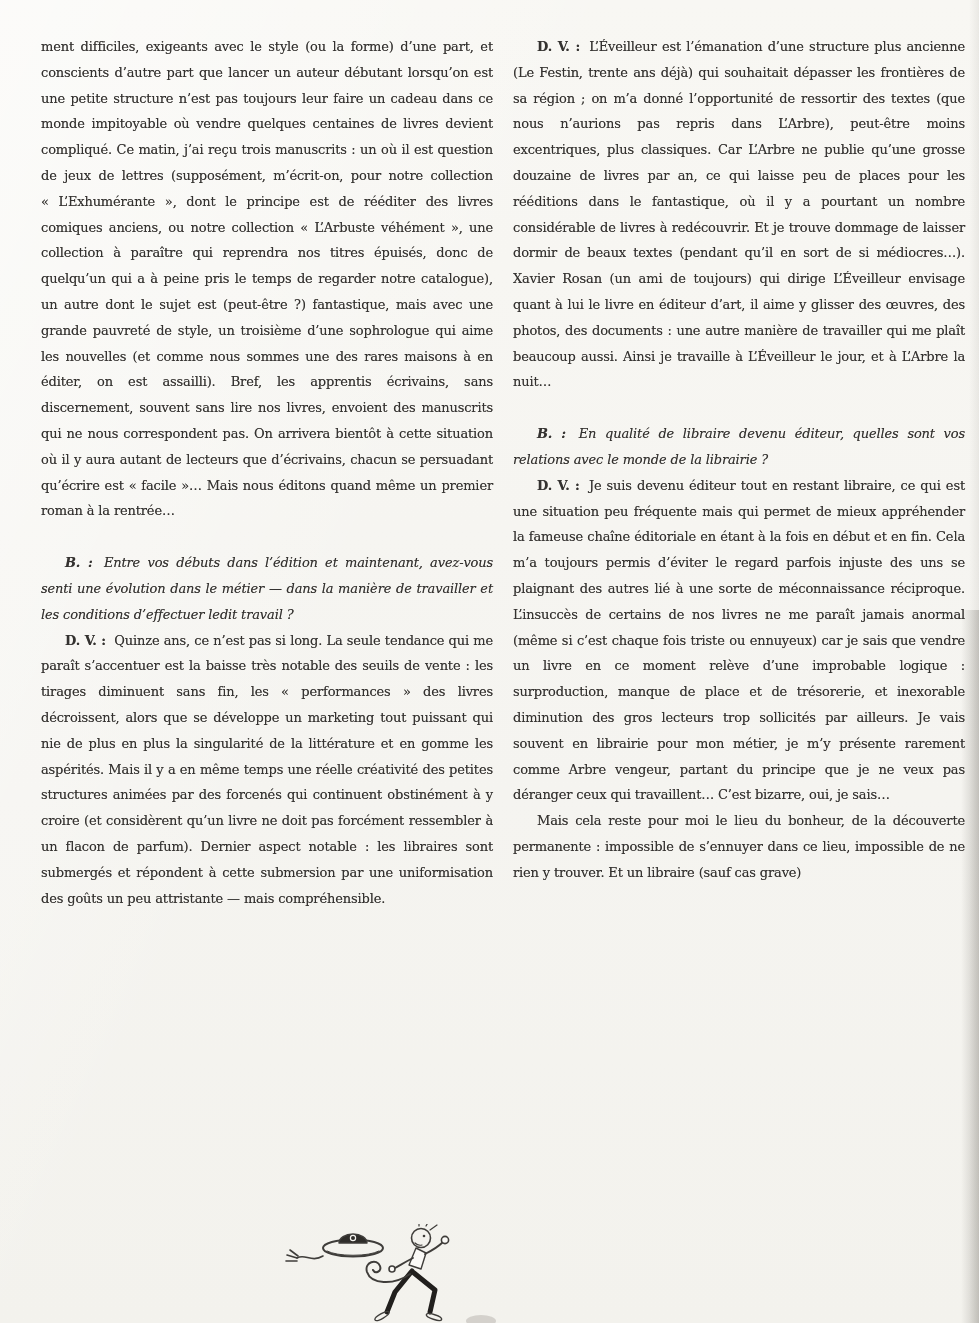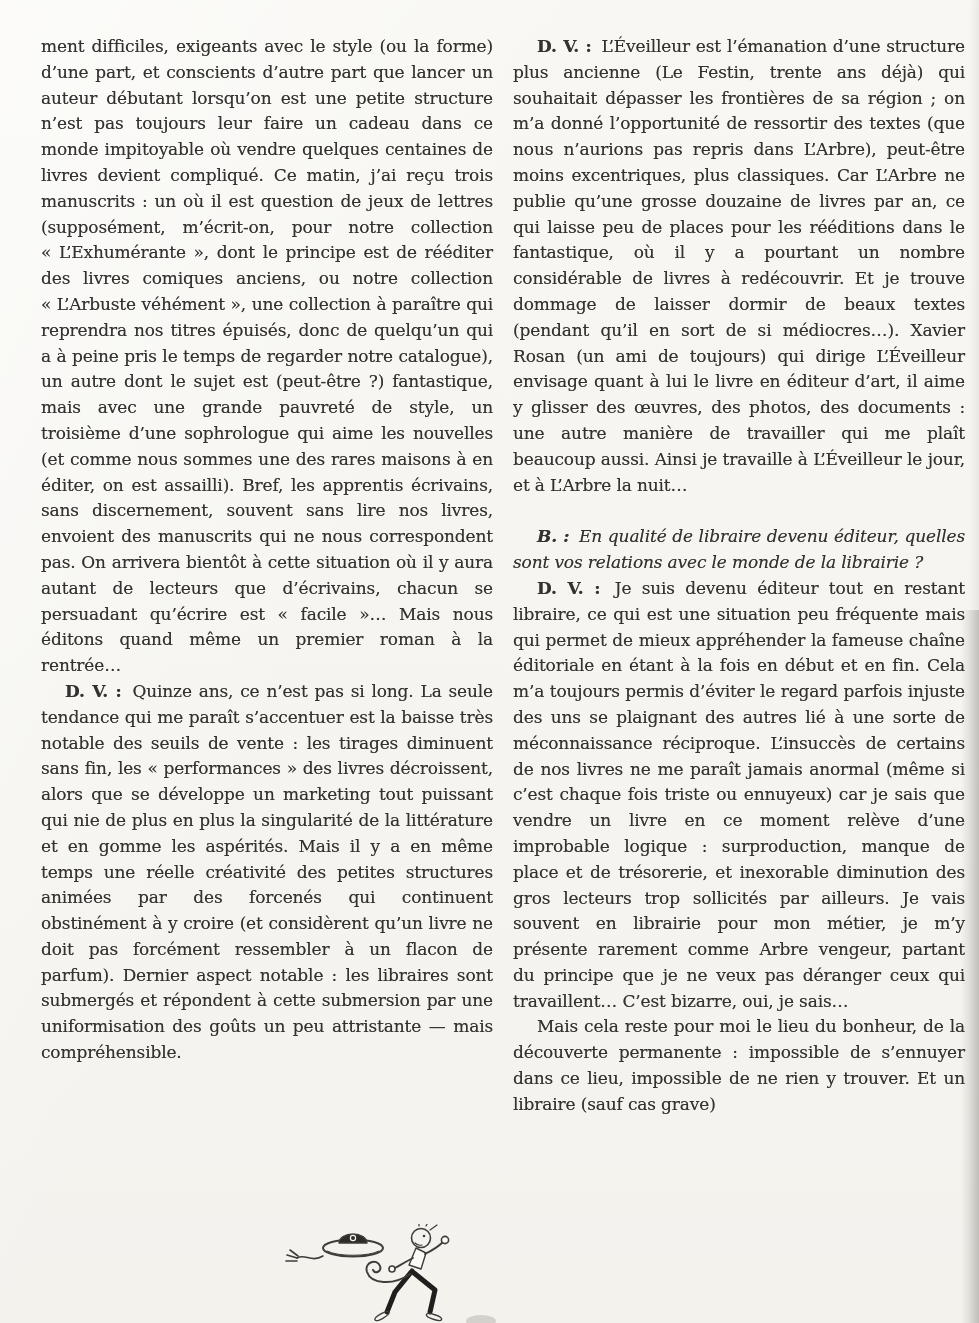--- a/index.html
+++ b/index.html
@@ -14,21 +14,21 @@
     overflow: hidden;
     background:
       linear-gradient(115deg, rgba(255,255,255,0.55) 0%, rgba(255,255,255,0) 40%),
       linear-gradient(to bottom, #f8f7f3 0%, #f5f4f0 60%, #f3f2ed 100%);
     color: #343230;
   }
   .col {
     position: absolute;
     top: 34px;
     width: 452px;
-    font-size: 17px;
+    font-size: 13px;
     line-height: 25.8px;
     letter-spacing: -0.15px;
     text-align: justify;
     text-shadow: 0 0 0.5px rgba(52,50,46,0.55);
   }
   .col-left  { left: 41px; }
   .col-right { left: 513px; }
   .para {
     margin: 0;
     text-indent: 24px;
@@ -57,20 +57,24 @@
   .illustration svg { display: block; width: 100%; height: 100%; }
 </style>
 </head>
 <body>
 
 <div class="page">
 
   <div class="col col-left">
     <p class="para no-indent">ment difficiles, exigeants avec le style (ou la forme) d’une part, et conscients d’autre part que lancer un auteur débutant lorsqu’on est une petite structure n’est pas toujours leur faire un cadeau dans ce monde impitoyable où vendre quelques centaines de livres devient compliqué. Ce matin, j’ai reçu trois manuscrits&nbsp;: un où il est question de jeux de lettres (supposément, m’écrit-on, pour notre collection «&nbsp;L’Exhumérante&nbsp;», dont le principe est de rééditer des livres comiques anciens, ou notre collection «&nbsp;L’Arbuste véhément&nbsp;», une collection à paraître qui reprendra nos titres épuisés, donc de quelqu’un qui a à peine pris le temps de regarder notre catalogue), un autre dont le sujet est (peut-être&nbsp;?) fantastique, mais avec une grande pauvreté de style, un troisième d’une sophrologue qui aime les nouvelles (et comme nous sommes une des rares maisons à en éditer, on est assailli). Bref, les apprentis écrivains, sans discernement, souvent sans lire nos livres, envoient des manuscrits qui ne nous correspondent pas. On arrivera bientôt à cette situation où il y aura autant de lecteurs que d’écrivains, chacun se persuadant qu’écrire est «&nbsp;facile&nbsp;»… Mais nous éditons quand même un premier roman à la rentrée…</p>
 
+    <p class="para question gap">
+      <span class="speaker">B.&nbsp;:</span>
+      <span>Entre vos débuts dans l’édition et maintenant, avez-vous senti une évolution dans le métier — dans la manière de travailler et les conditions d’effectuer ledit travail&nbsp;?</span>
+    </p>
 
     <p class="para">
       <span class="speaker">D. V.&nbsp;:</span>
       <span>Quinze ans, ce n’est pas si long. La seule tendance qui me paraît s’accentuer est la baisse très notable des seuils de vente&nbsp;: les tirages diminuent sans fin, les «&nbsp;performances&nbsp;» des livres décroissent, alors que se développe un marketing tout puissant qui nie de plus en plus la singularité de la littérature et en gomme les aspérités. Mais il y a en même temps une réelle créativité des petites structures animées par des forcenés qui continuent obstinément à y croire (et considèrent qu’un livre ne doit pas forcément ressembler à un flacon de parfum). Dernier aspect notable&nbsp;: les libraires sont submergés et répondent à cette submersion par une uniformisation des goûts un peu attristante — mais compréhensible.</span>
     </p>
   </div>
 
   <div class="col col-right">
 
     <p class="para">

